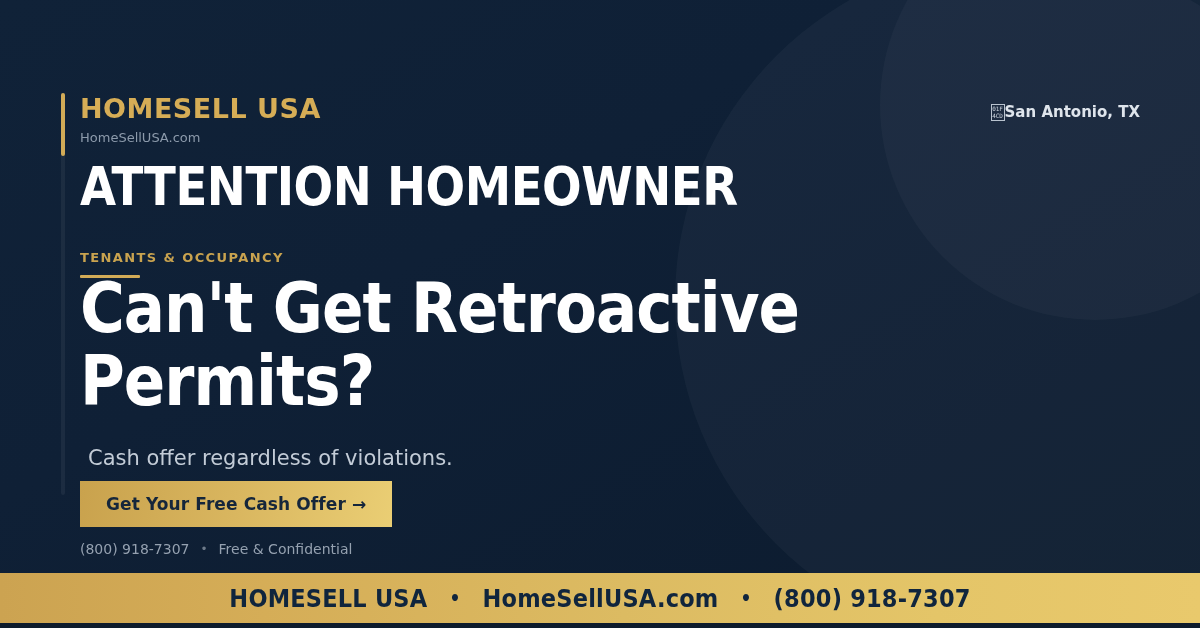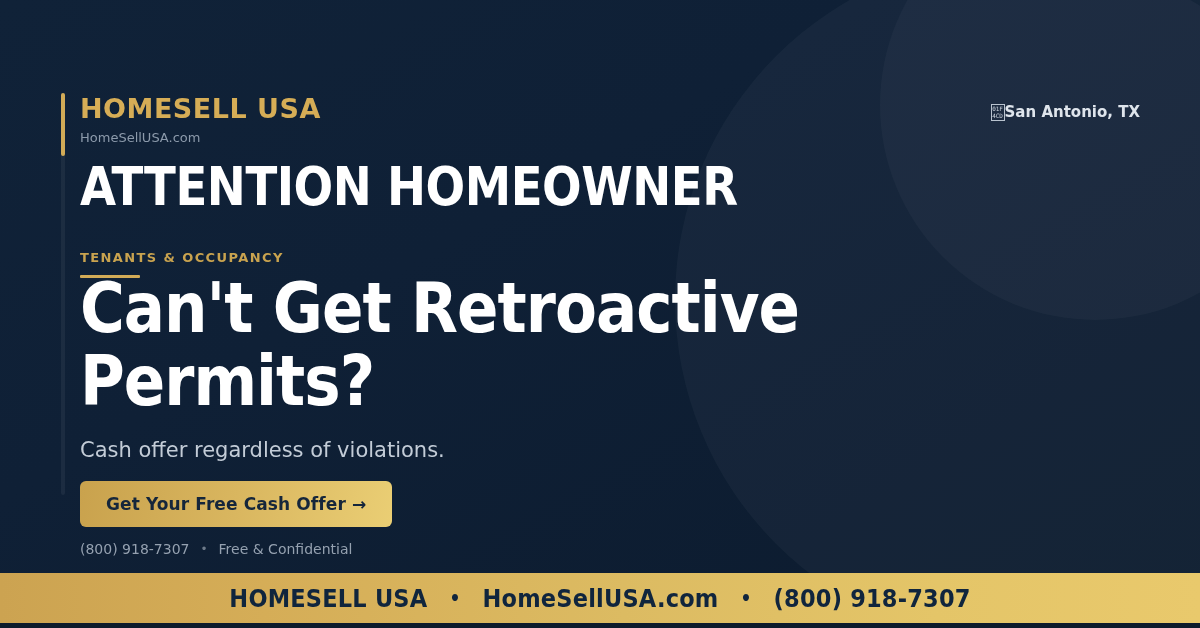--- a/index.html
+++ b/index.html
@@ -174,38 +174,38 @@
     line-height: 1.04;
     color: #ffffff;
     transform: scaleX(0.97);
     transform-origin: left center;
   }
 
   .subhead {
     position: absolute;
     left: 0;
     top: 437px;
-    margin: 0;
+    margin: 8px;
     font-size: 21px;
     color: #c3ccd7;
     line-height: 1.3;
     text-align: center;
   }
 
   .cta-button {
     position: absolute;
     left: 0;
     top: 481px;
     display: inline-flex;
     align-items: center;
     justify-content: center;
     height: 46px;
     padding: 13px 26px;
     border: 0;
-    border-radius: 6px;
+    border-radius: 0;
     background: linear-gradient(100deg, #c9a24d 0%, #d9b65f 50%, #eace74 100%);
     color: #15263b;
     font-family: "DejaVu Sans", "Liberation Sans", sans-serif;
     font-size: 17px;
     font-weight: bold;
     letter-spacing: 0.1px;
     white-space: nowrap;
     cursor: pointer;
   }
 

